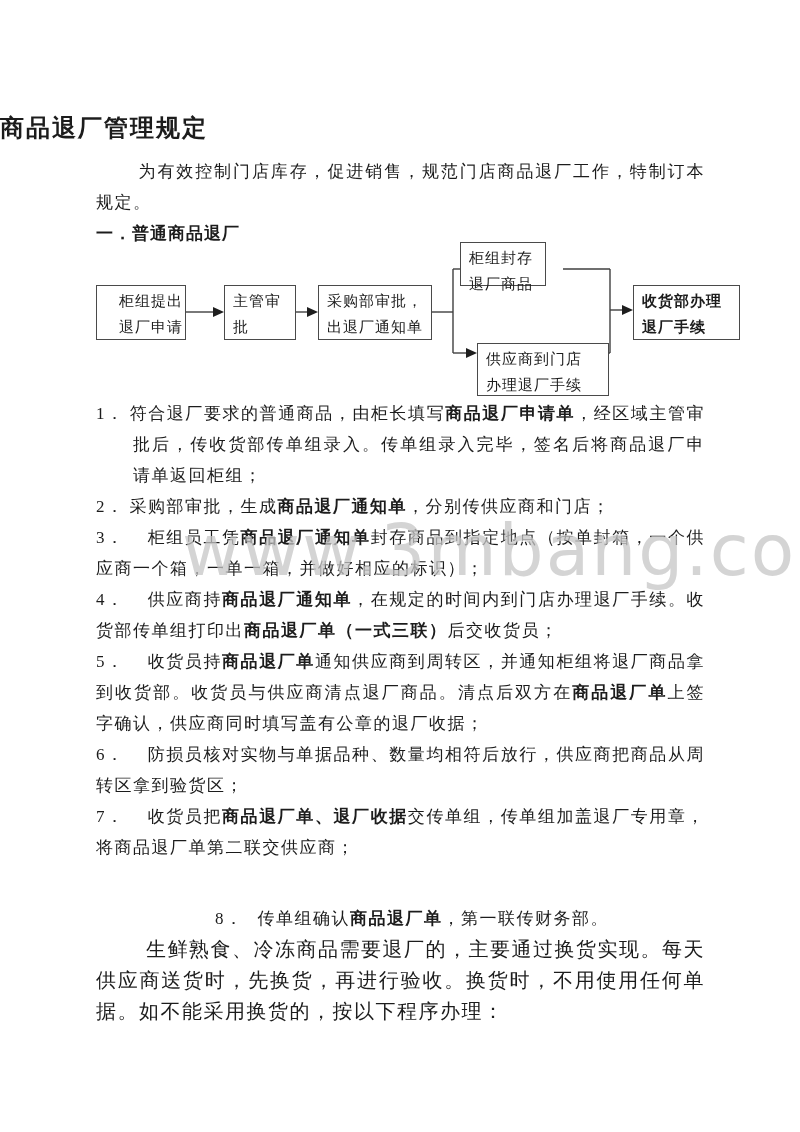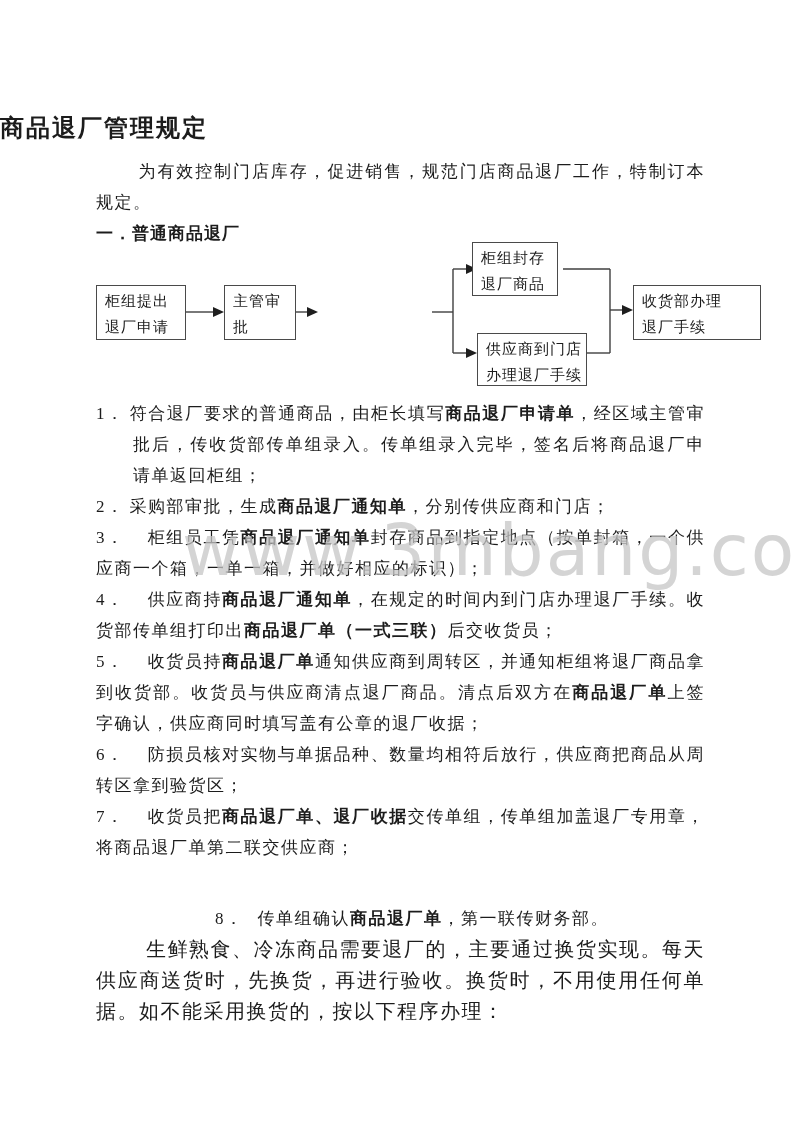--- a/index.html
+++ b/index.html
@@ -56,26 +56,26 @@
     position: absolute;
     border: 1px solid #4a4a4a;
     background: #ffffff;
     box-sizing: border-box;
     font-size: 15px;
     line-height: 26px;
     letter-spacing: 1px;
     padding: 2px 2px 0 8px;
     white-space: nowrap;
   }
-  .fb1 { left: 0px;   top: 45px; width: 90px;  height: 55px; }
+  .fb1 { left: 0px;   top: 45px; width: 90px;  height: 55px; text-align: right; }
   .fb2 { left: 128px; top: 45px; width: 72px;  height: 55px; }
   .fb3 { left: 222px; top: 45px; width: 114px; height: 55px; }
-  .fb4 { left: 376px; top: 2px;  width: 86px;  height: 54px; }
-  .fb5 { left: 381px; top: 93px; width: 110px; height: 53px; }
-  .fb6 { left: 537px; top: 45px; width: 128px; height: 55px; }
+  .fb4 { left: 364px; top: 2px;  width: 86px;  height: 44px; }
+  .fb5 { left: 381px; top: 103px; width: 132px; height: 53px; }
+  .fb6 { left: 537px; top: 45px; width: 107px; height: 55px; font-weight: bold; }
 
   
   .li {
     margin: 0;
     font-size: 17px;
     line-height: 31px;
     letter-spacing: 1.5px;
     text-align: justify;
   }
   .li-hang { padding-left: 37px; text-indent: -37px; }
@@ -145,20 +145,24 @@
       </svg>
 
       <div class="fbox fb1">
         <div>柜组提出</div>
         <div>退厂申请</div>
       </div>
       <div class="fbox fb2">
         <div>主管审</div>
         <div>批</div>
       </div>
+      <div class="fbox fb3">
+        <div>采购部审批，</div>
+        <div>出退厂通知单</div>
+      </div>
       <div class="fbox fb4">
         <div>柜组封存</div>
         <div>退厂商品</div>
       </div>
       <div class="fbox fb5">
         <div>供应商到门店</div>
         <div>办理退厂手续</div>
       </div>
       <div class="fbox fb6">
         <div>收货部办理</div>

